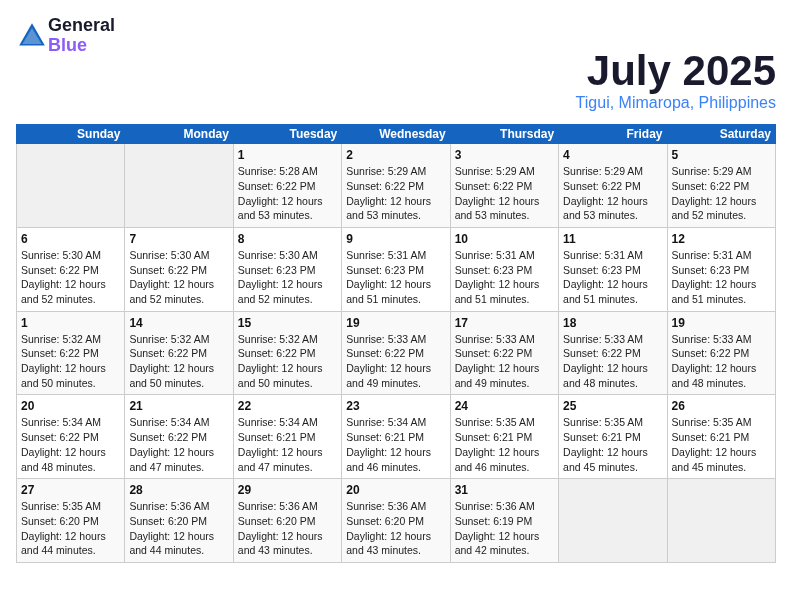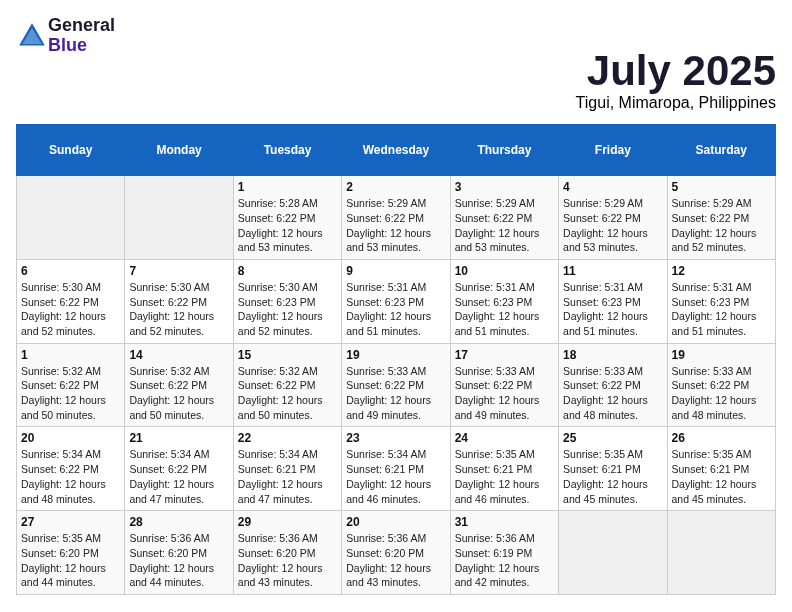--- a/index.html
+++ b/index.html
@@ -21,50 +21,50 @@
       align-items: center;
       gap: 0;
     }
     .logo-text {
       font-size: 18px;
       font-weight: bold;
       color: #1a1a2e;
       line-height: 1.1;
     }
     .logo-text span {
-      color: #4c1d95;
+      color: #8b5cf6;
     }
     .logo-icon {
       width: 32px;
       height: 32px;
     }
     .title-block {
       text-align: right;
     }
     .month-title {
       font-size: 42px;
       font-weight: bold;
       color: #1a1a2e;
       line-height: 1.1;
       margin-top: 32px;
     }
     .location {
       font-size: 16px;
-      color: #000000;
+      color: #3b82f6;
     }
     table {
       width: 100%;
       border-collapse: collapse;
       font-size: 11px;
     }
     thead tr th {
       background-color: #1565c0;
       color: #fff;
-      padding: 18px 4px;
-      text-align: center;
+      padding: 2px 4px;
+      text-align: right;
       font-size: 12px;
       font-weight: bold;
       border: 1px solid #1565c0;
     }
     tbody tr td {
       border: 1px solid #ccc;
       vertical-align: top;
       padding: 4px;
       height: 80px;
       width: 108px;

